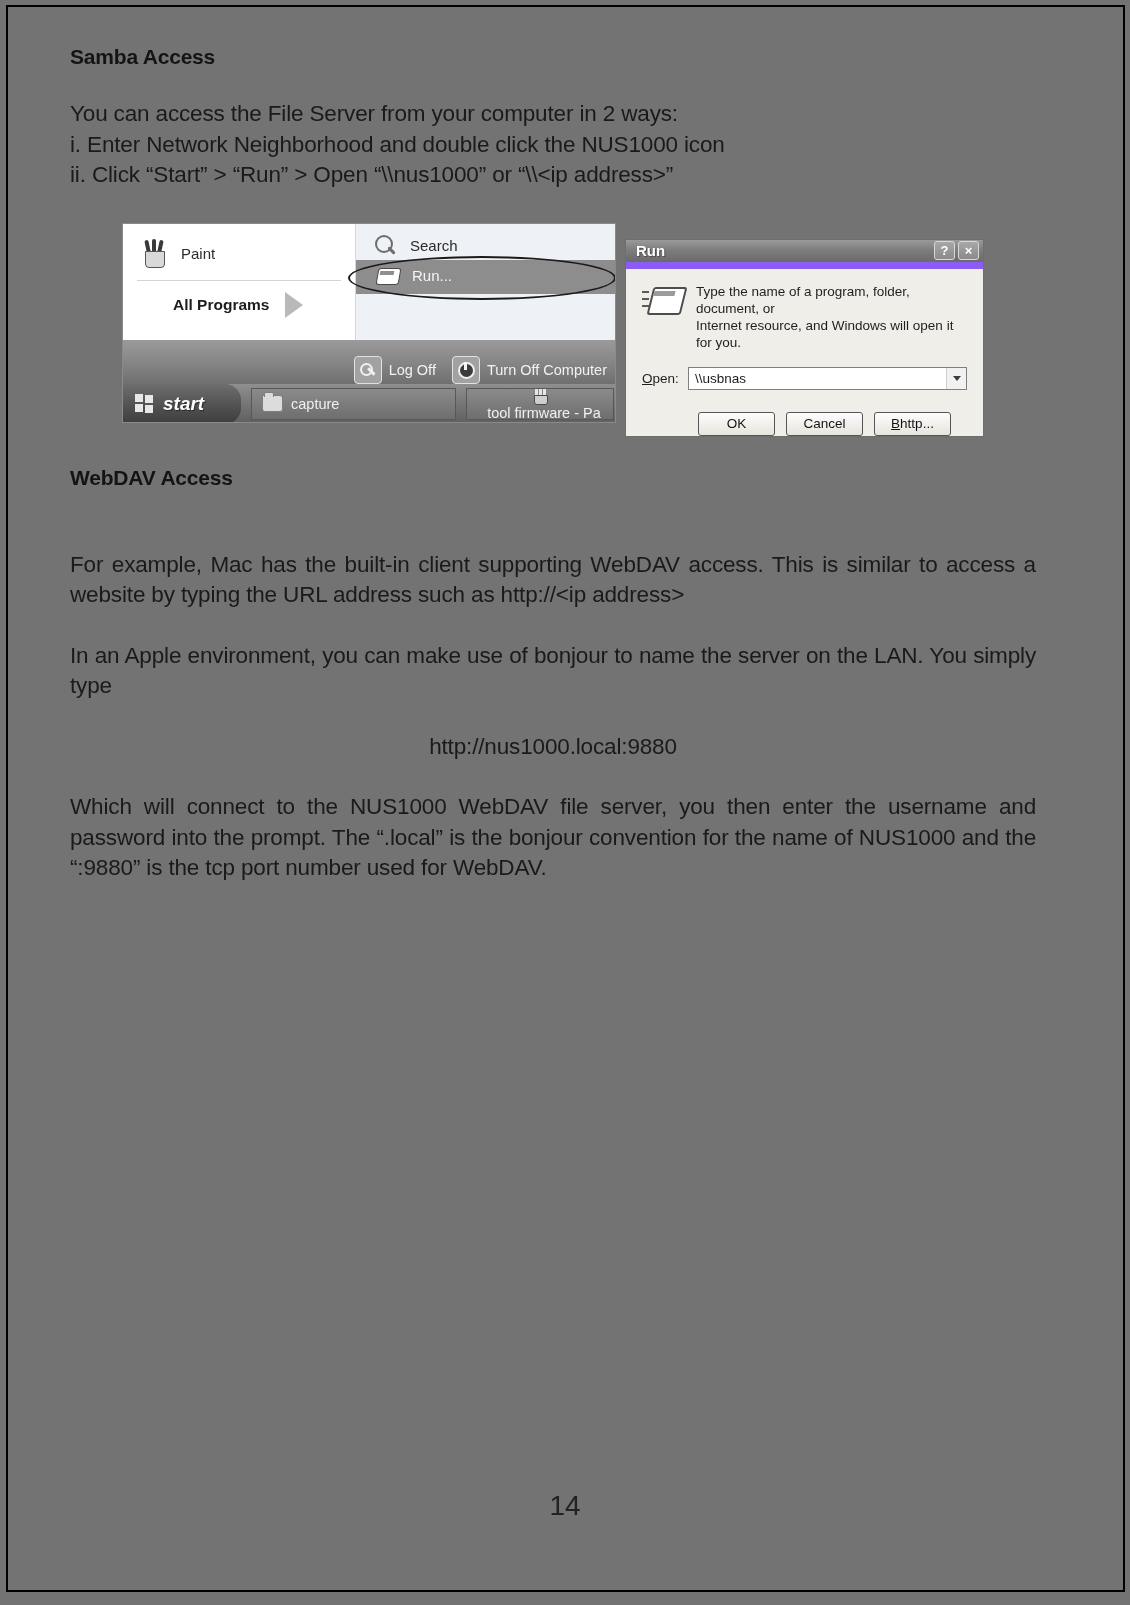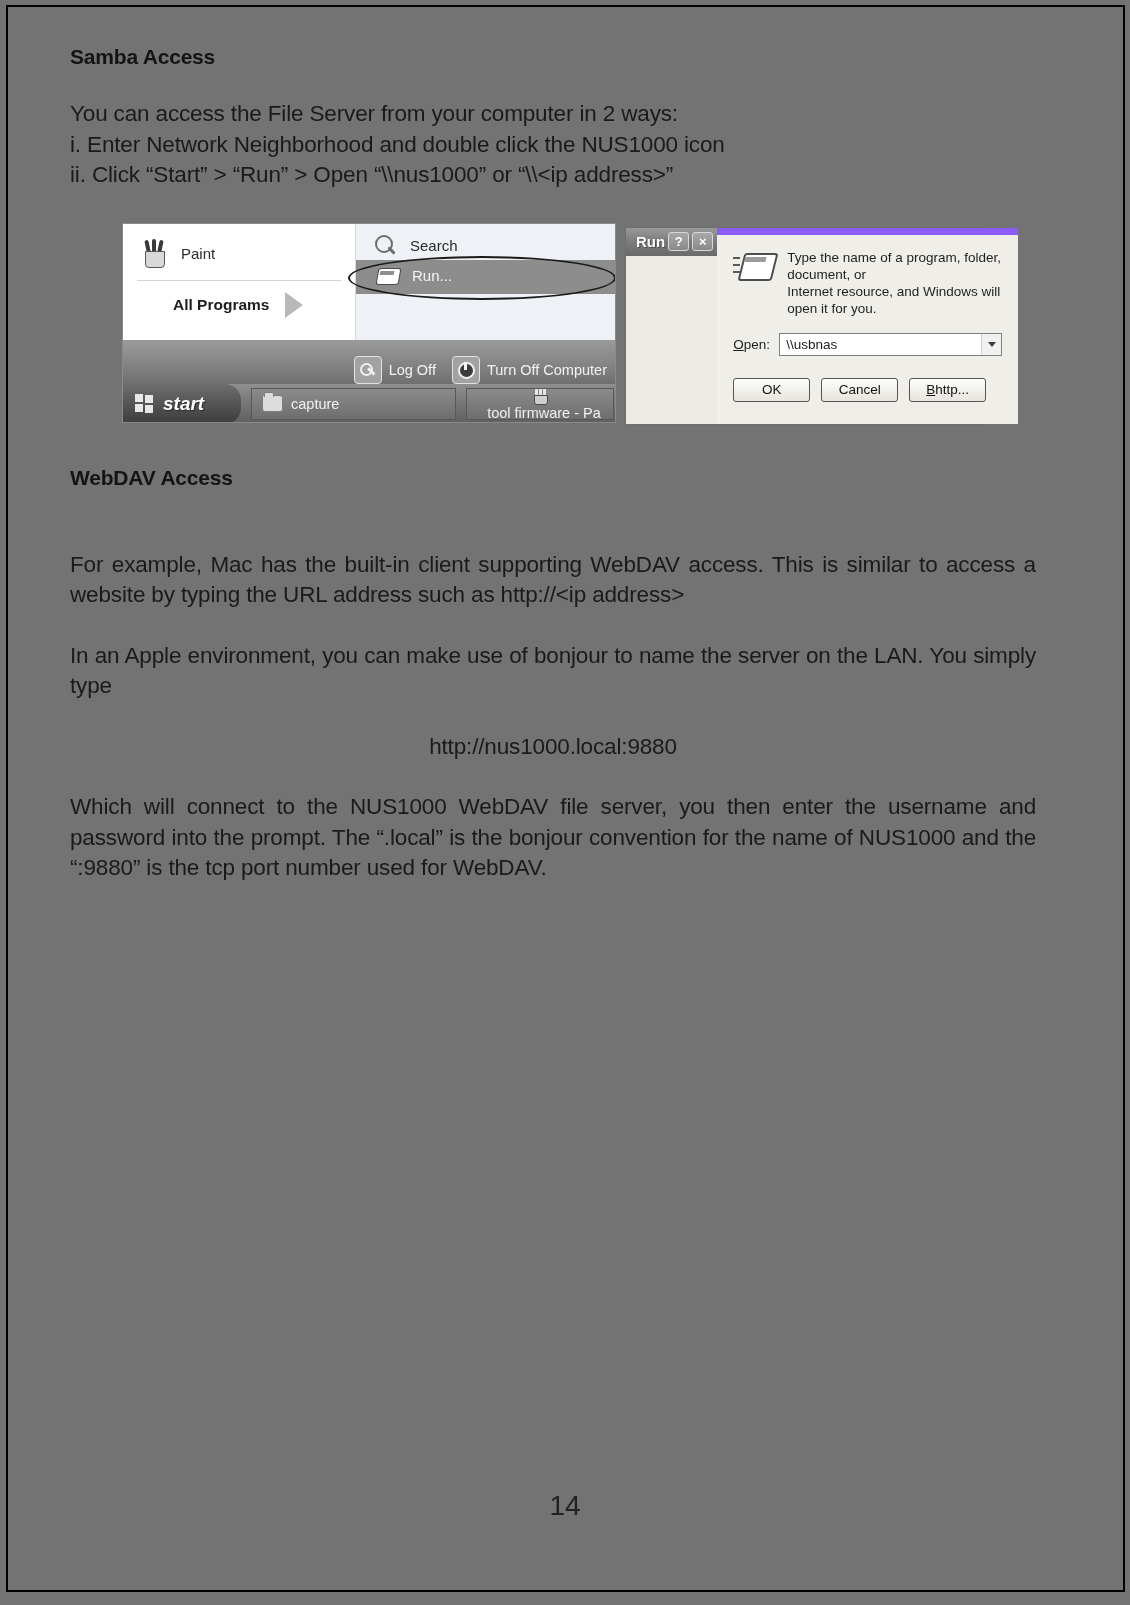--- a/index.html
+++ b/index.html
@@ -359,28 +359,28 @@
     background: #e6e6e6;
   }
   .icon-paint-sm .b:nth-of-type(1) { left: 3px; }
   .icon-paint-sm .b:nth-of-type(2) { left: 7px; }
   .icon-paint-sm .b:nth-of-type(3) { left: 11px; }
 
   
   .rundlg {
     position: absolute;
     left: 503px;
-    top: 4px;
+    top: 16px;
     width: 359px;
     height: 198px;
     background: #eceae3;
     border: 1px solid #6e6e6e;
     box-sizing: border-box;
     display: flex;
-    flex-direction: row;
+    flex-direction: column;
   }
   .rd-title {
     height: 28px;
     background: linear-gradient(180deg,#9a9a9a 0%,#7d7d7d 45%,#6a6a6a 100%);
     display: flex;
     align-items: center;
     padding: 0 4px 0 10px;
     box-sizing: border-box;
   }
   .rd-title .t {

